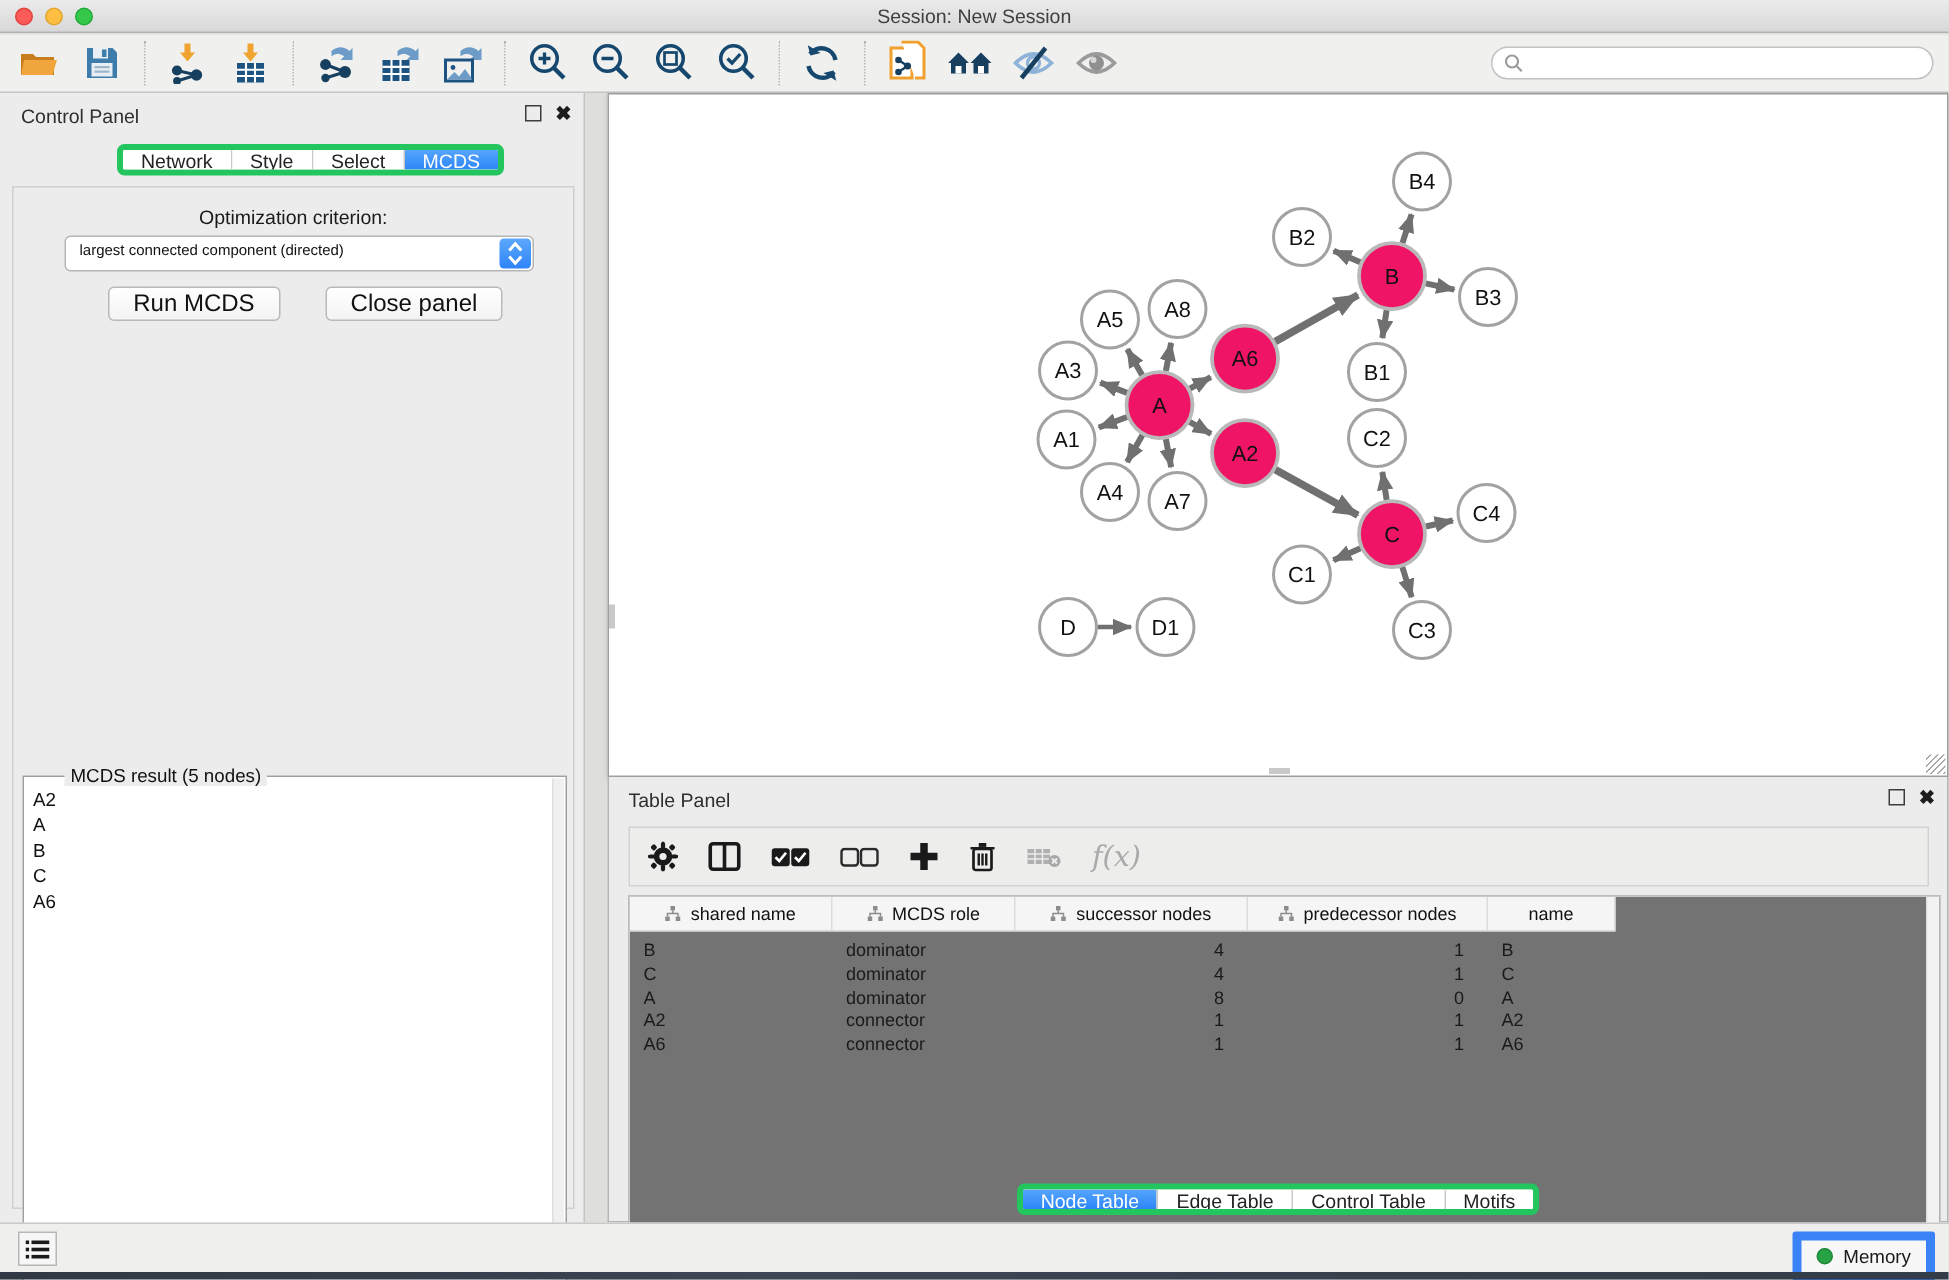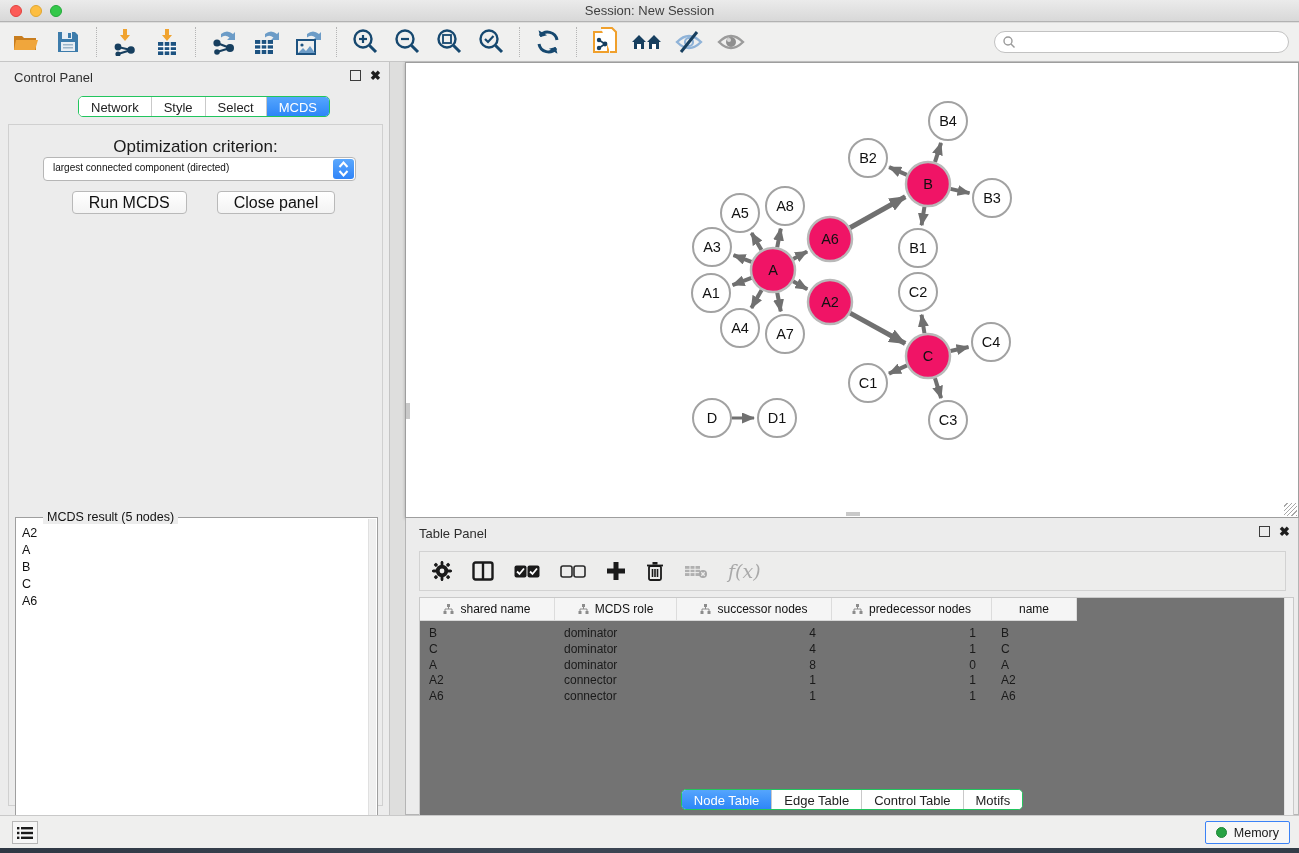--- a/index.html
+++ b/index.html
@@ -30,30 +30,30 @@
   .search-mag { position:absolute; left:8px; top:4px; }
 
   
   .cpanel { position:absolute; left:0; top:62px; width:390px; height:753px;
     background:#ececec; border-right:1px solid #c4c4c4; }
   .cp-head { position:absolute; left:0; top:0; width:100%; height:30px; }
   .cp-title { position:absolute; left:14px; top:8px; font-size:13px; color:#2e2e2e; }
   .winbtns { position:absolute; right:8px; top:8px; display:flex; gap:9px; align-items:center; }
   .float-sq { width:11px; height:11px; border:1.5px solid #3c3c3c; background:transparent; }
   .close-x { font-size:13px; font-weight:bold; color:#1d1d1d; line-height:11px; }
-  .seg { display:flex; height:21px; border:1px solid #22c55e; border-radius:5px;
+  .seg { display:flex; height:21px; border:4px solid #22c55e; border-radius:5px;
     overflow:hidden; background:#fff; }
   .seg .segbtn { font-size:13px; color:#222; padding:2px 12px 0; border-right:1px solid #c9c9c9;
     background:#fff; display:flex; align-items:center; justify-content:center; }
   .seg .segbtn:last-child { border-right:none; }
   .seg .segbtn.active { background:linear-gradient(#55a5fd,#2d86f8); color:#fff; }
   .cp-tabs { position:absolute; left:78px; top:34px; }
   .cp-body { position:absolute; left:8px; top:62px; width:375px; height:682px;
     border:1px solid #d0d0d0; background:#ececec; }
-  .opt-label { position:absolute; left:0; width:100%; top:12px; text-align:center; font-size:17px; }
+  .opt-label { position:absolute; left:0; width:100%; top:12px; text-align:center; font-size:13px; }
   .dropdown { position:absolute; left:34px; top:32px; width:313px; height:24px;
     background:#fff; border:1px solid #b6b6b6; border-radius:4px; }
   .dropdown .dval { position:absolute; left:9px; top:4px; font-size:10px; color:#111; }
   .dropdown .stepper { position:absolute; right:1px; top:1px; width:21px; height:20px;
     border-radius:3px; background:linear-gradient(#5ba8fd,#2f84f8); }
   .stepper svg { position:absolute; left:4px; top:2px; }
   .btnrow { position:absolute; left:0; top:66px; width:100%; display:flex; justify-content:center; gap:14px; }
   .macbtn { height:23px; background:linear-gradient(#ffffff,#f3f3f3); border:1px solid #b9b9b9;
     border-radius:4px; font-size:16px; padding:0 16px; color:#111;
     display:flex; align-items:center; font-family:"Liberation Sans",sans-serif;margin-left:16px; }
@@ -100,21 +100,21 @@
   .td { padding-top:1px; }
   .tv-scroll { position:absolute; right:0; top:0; bottom:0; width:9px; background:#f2f2f2;
     border-left:1px solid #e2e2e2; }
   .tp-tabs { position:absolute; left:0; right:0; top:271px; display:flex; justify-content:center; }
 
   
   .statusbar { position:absolute; left:0; top:815px; width:1299px; height:33px;
     background:#efefee; border-top:1px solid #c9c9c9; }
   .list-btn { position:absolute; left:12px; top:5px; width:26px; height:23px;
     border:1px solid #b7b7b7; background:#f6f6f6; display:flex; align-items:center; justify-content:center; }
-  .mem-btn { position:absolute; right:9px; top:5px; height:23px; border:1px solid #3b82f6;
+  .mem-btn { position:absolute; right:9px; top:5px; height:33px; border:6px solid #3b82f6;
     background:#f7f7f7; border-radius:2px; display:flex; align-items:center; gap:7px;
     padding:0 10px; font-size:12.5px; }
   .mem-dot { width:11px; height:11px; border-radius:50%; background:#27a244; border:1px solid #1d8536; }
   .bottom-strip { position:absolute; left:0; top:848px; width:1299px; height:5px;
     background:linear-gradient(90deg,#2f3844,#3c4654 40%,#333d49); }
 </style>
 </head>
 <body>
 
 <div class="app">

